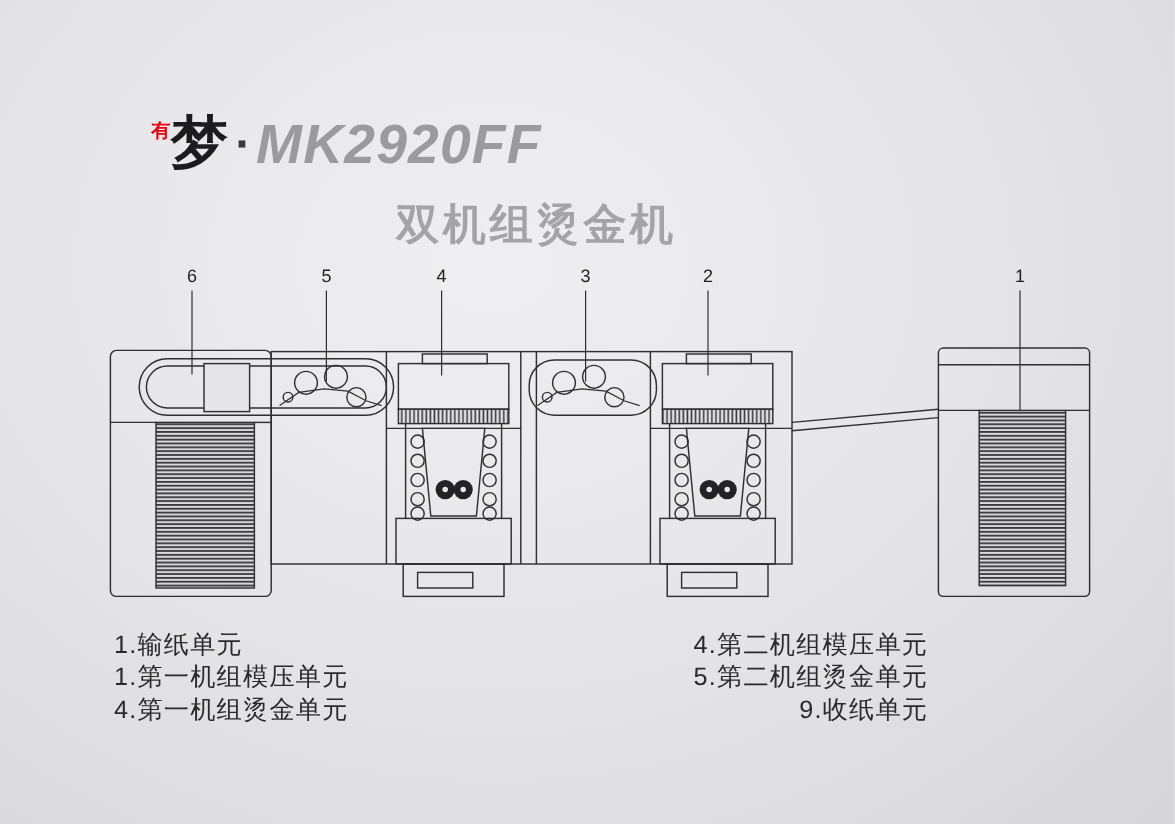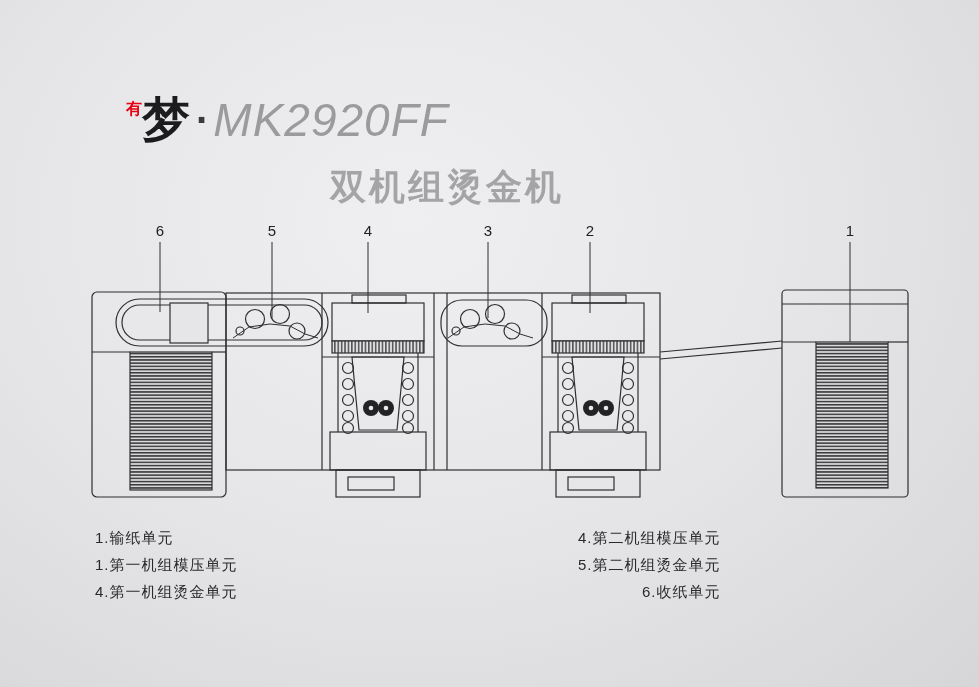--- a/index.html
+++ b/index.html
@@ -43,21 +43,21 @@
     line-height: 48px;
     font-weight: bold;
     color: #3a3a3c;
     margin: 0 4px 0 6px;
     vertical-align: top;
   }
   .model {
     display: inline-block;
     font-size: 46px;
     line-height: 48px;
-    font-weight: 400;
+    font-weight: 700;
     font-style: italic;
     letter-spacing: 1px;
     color: #9b9b9d;
     vertical-align: top;
   }
   .subtitle {
     position: absolute;
     left: 330px;
     top: 163px;
     font-size: 36px;
@@ -85,21 +85,21 @@
     position: absolute;
     left: 0;
     top: 0;
     width: 979px;
     height: 687px;
   }
   
   .legend {
     position: absolute;
     top: 524px;
-    font-size: 15px;
+    font-size: 21px;
     color: #2a2a2c;
     letter-spacing: 1px;
   }
   .legend-left { left: 95px; }
   .legend-right { left: 578px; text-align: right; }
   .legend-item { line-height: 27px; height: 27px; }
 </style>
 </head>
 <body>
 
@@ -245,16 +245,16 @@
   </svg>
 
   <div class="legend legend-left">
     <div class="legend-item">1.输纸单元</div>
     <div class="legend-item">1.第一机组模压单元</div>
     <div class="legend-item">4.第一机组烫金单元</div>
   </div>
   <div class="legend legend-right">
     <div class="legend-item">4.第二机组模压单元</div>
     <div class="legend-item">5.第二机组烫金单元</div>
-    <div class="legend-item">6.收纸单元</div>
+    <div class="legend-item">9.收纸单元</div>
   </div>
 
 </div>
 
 </body></html>

